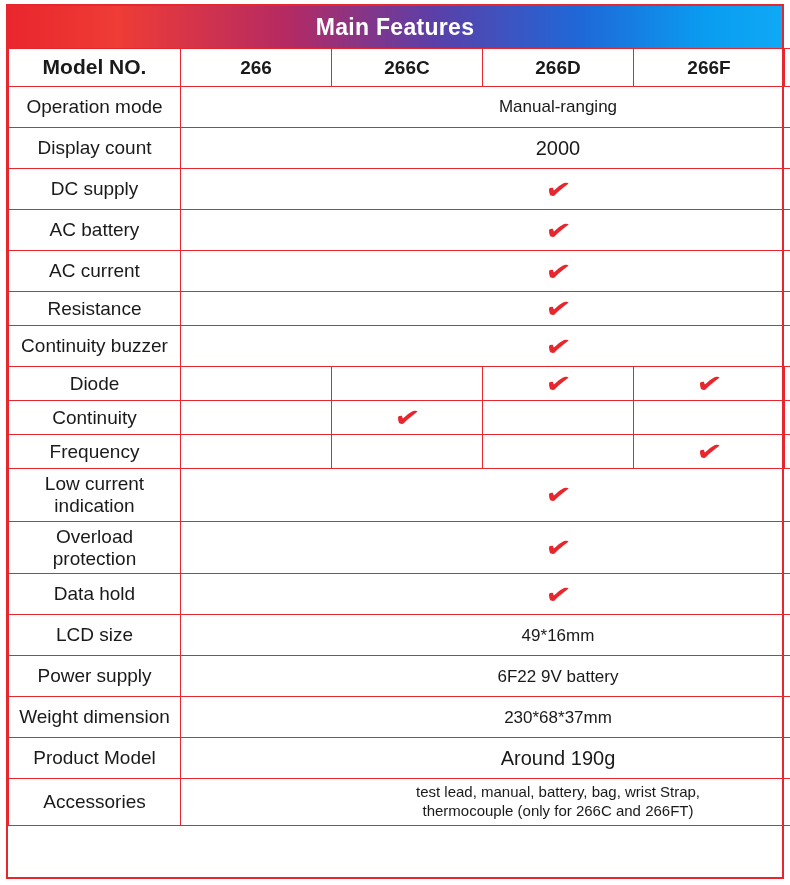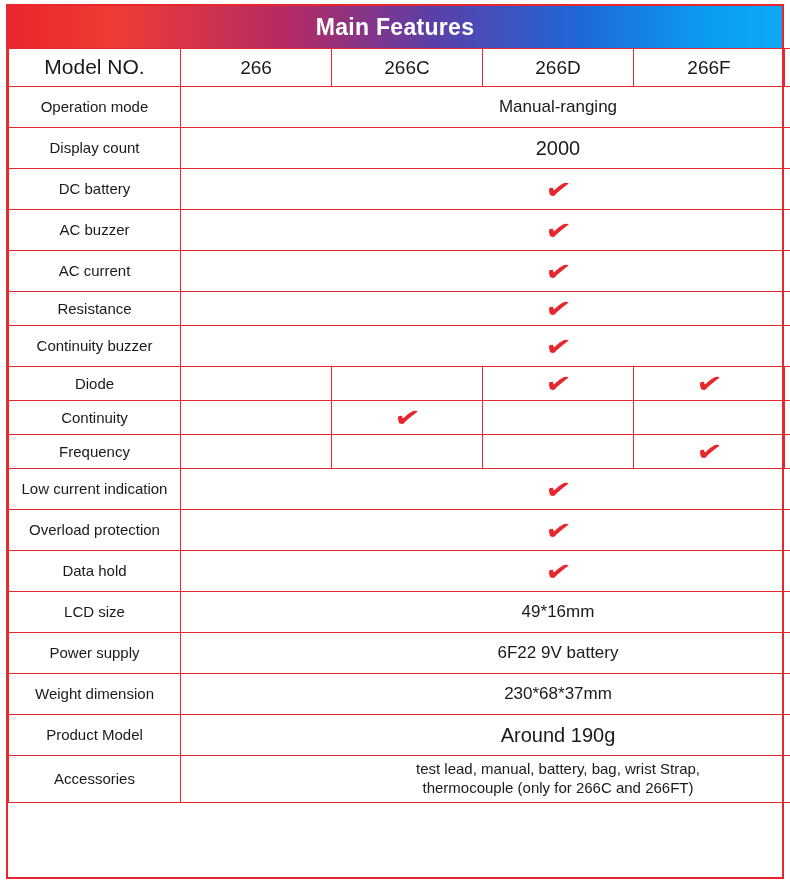--- a/index.html
+++ b/index.html
@@ -46,25 +46,25 @@
   }
   td, th {
     border: 1px solid #e8262d;
     text-align: center;
     vertical-align: middle;
     font-size: 15.5px;
     padding: 3px 2px;
     line-height: 1.15;
   }
   td.label {
-    font-size: 15px;
+    font-size: 19px;
     padding: 4px 3px;
   }
   thead th {
-    font-weight: normal;
+    font-weight: bold;
     font-size: 19px;
     height: 38px;
     margin-top: 38px;
   }
   thead th.model-head {
     font-size: 21px;
   }
   .col-label { width: 172px; }
   .col-m { width: 151px; }
   .row-h-34 { height: 34px; }
@@ -119,25 +119,25 @@
       <tbody id="tbody">
           <tr class="row-h-40">
             <td class="label">Operation mode</td>
             <td colspan="5" class="spanval">Manual-ranging</td>
           </tr>
           <tr class="row-h-40">
             <td class="label">Display count</td>
             <td colspan="5" class="bigval">2000</td>
           </tr>
           <tr class="row-h-40">
-            <td class="label">DC battery</td>
-            <td colspan="5"><span class="check">✔</span></td>
-          </tr>
-          <tr class="row-h-40">
-            <td class="label">AC buzzer</td>
+            <td class="label">DC supply</td>
+            <td colspan="5"><span class="check">✔</span></td>
+          </tr>
+          <tr class="row-h-40">
+            <td class="label">AC battery</td>
             <td colspan="5"><span class="check">✔</span></td>
           </tr>
           <tr class="row-h-40">
             <td class="label">AC current</td>
             <td colspan="5"><span class="check">✔</span></td>
           </tr>
           <tr class="row-h-34">
             <td class="label">Resistance</td>
             <td colspan="5"><span class="check">✔</span></td>
           </tr>

